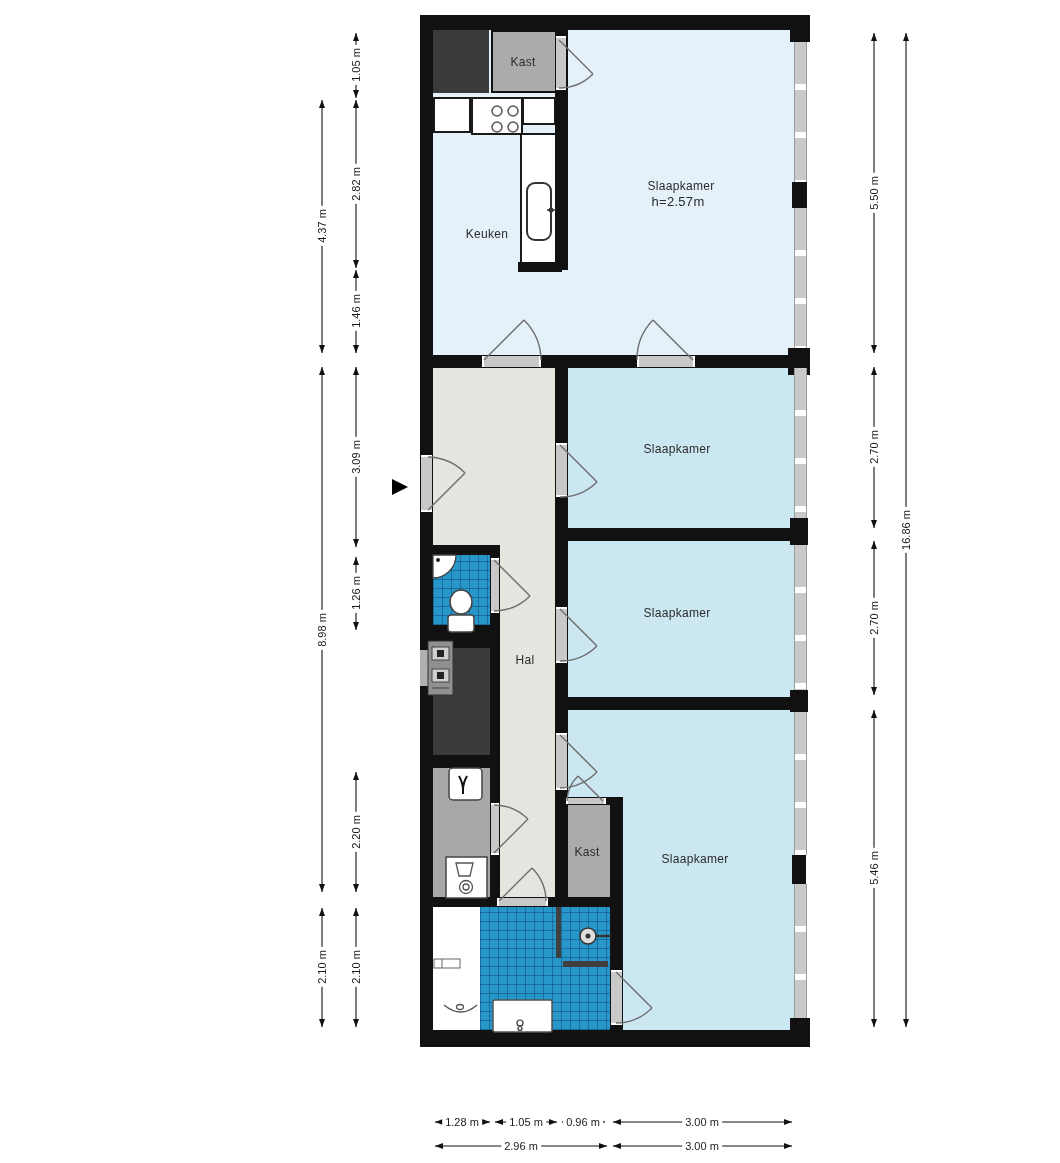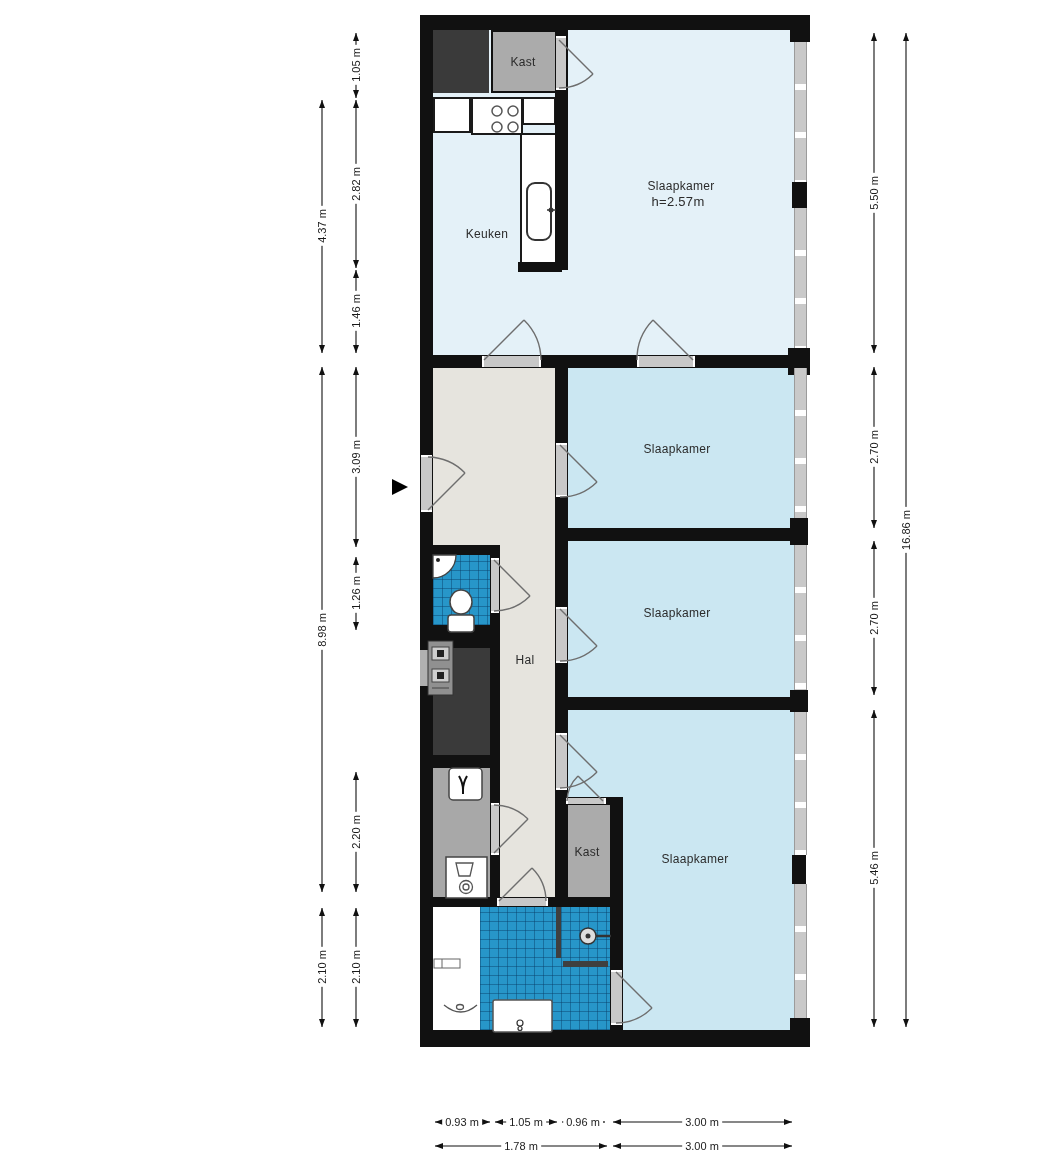--- a/index.html
+++ b/index.html
@@ -263,20 +263,20 @@
   <div class="dlab v" style="left:356px;top:311px;">1.46 m</div>
   <div class="dlab v" style="left:356px;top:457px;">3.09 m</div>
   <div class="dlab v" style="left:356px;top:593px;">1.26 m</div>
   <div class="dlab v" style="left:356px;top:832px;">2.20 m</div>
   <div class="dlab v" style="left:356px;top:967px;">2.10 m</div>
   <div class="dlab v" style="left:874px;top:193px;">5.50 m</div>
   <div class="dlab v" style="left:874px;top:447px;">2.70 m</div>
   <div class="dlab v" style="left:874px;top:618px;">2.70 m</div>
   <div class="dlab v" style="left:874px;top:868px;">5.46 m</div>
   <div class="dlab v" style="left:906px;top:530px;">16.86 m</div>
-  <div class="dlab" style="left:462px;top:1122px;">0.93 m</div>
+  <div class="dlab" style="left:462px;top:1122px;">1.28 m</div>
   <div class="dlab" style="left:526px;top:1122px;">1.05 m</div>
   <div class="dlab" style="left:583px;top:1122px;">0.96 m</div>
   <div class="dlab" style="left:702px;top:1122px;">3.00 m</div>
-  <div class="dlab" style="left:521px;top:1146px;">1.78 m</div>
+  <div class="dlab" style="left:521px;top:1146px;">2.96 m</div>
   <div class="dlab" style="left:702px;top:1146px;">3.00 m</div>
 
 </div>
 
 </body></html>

